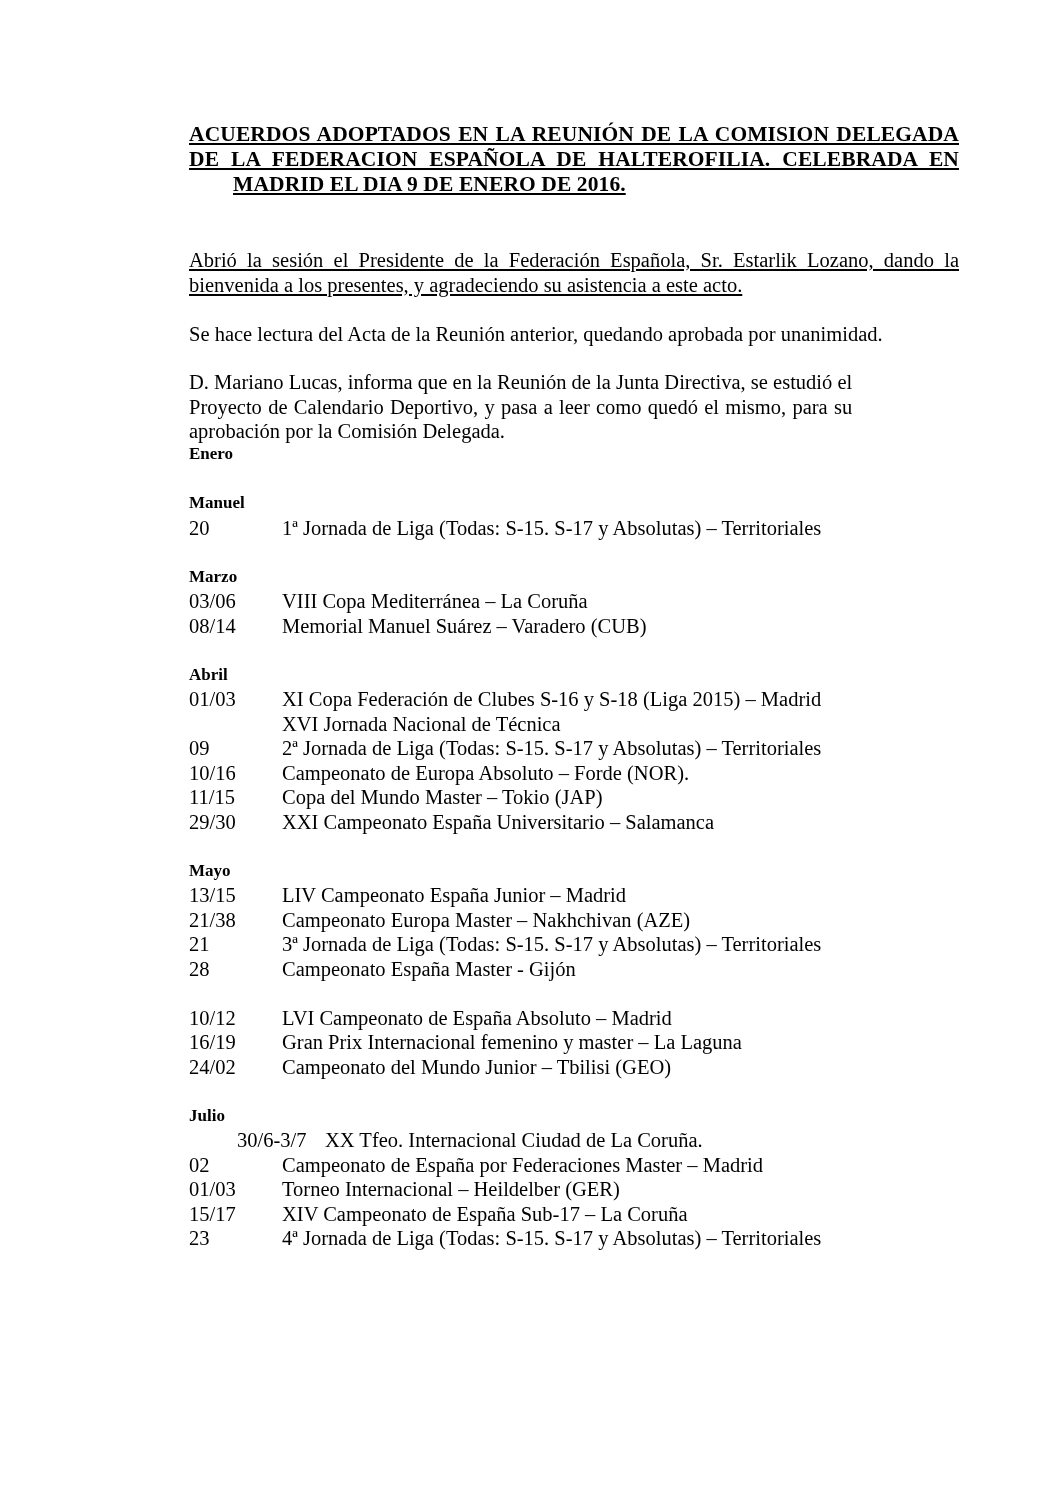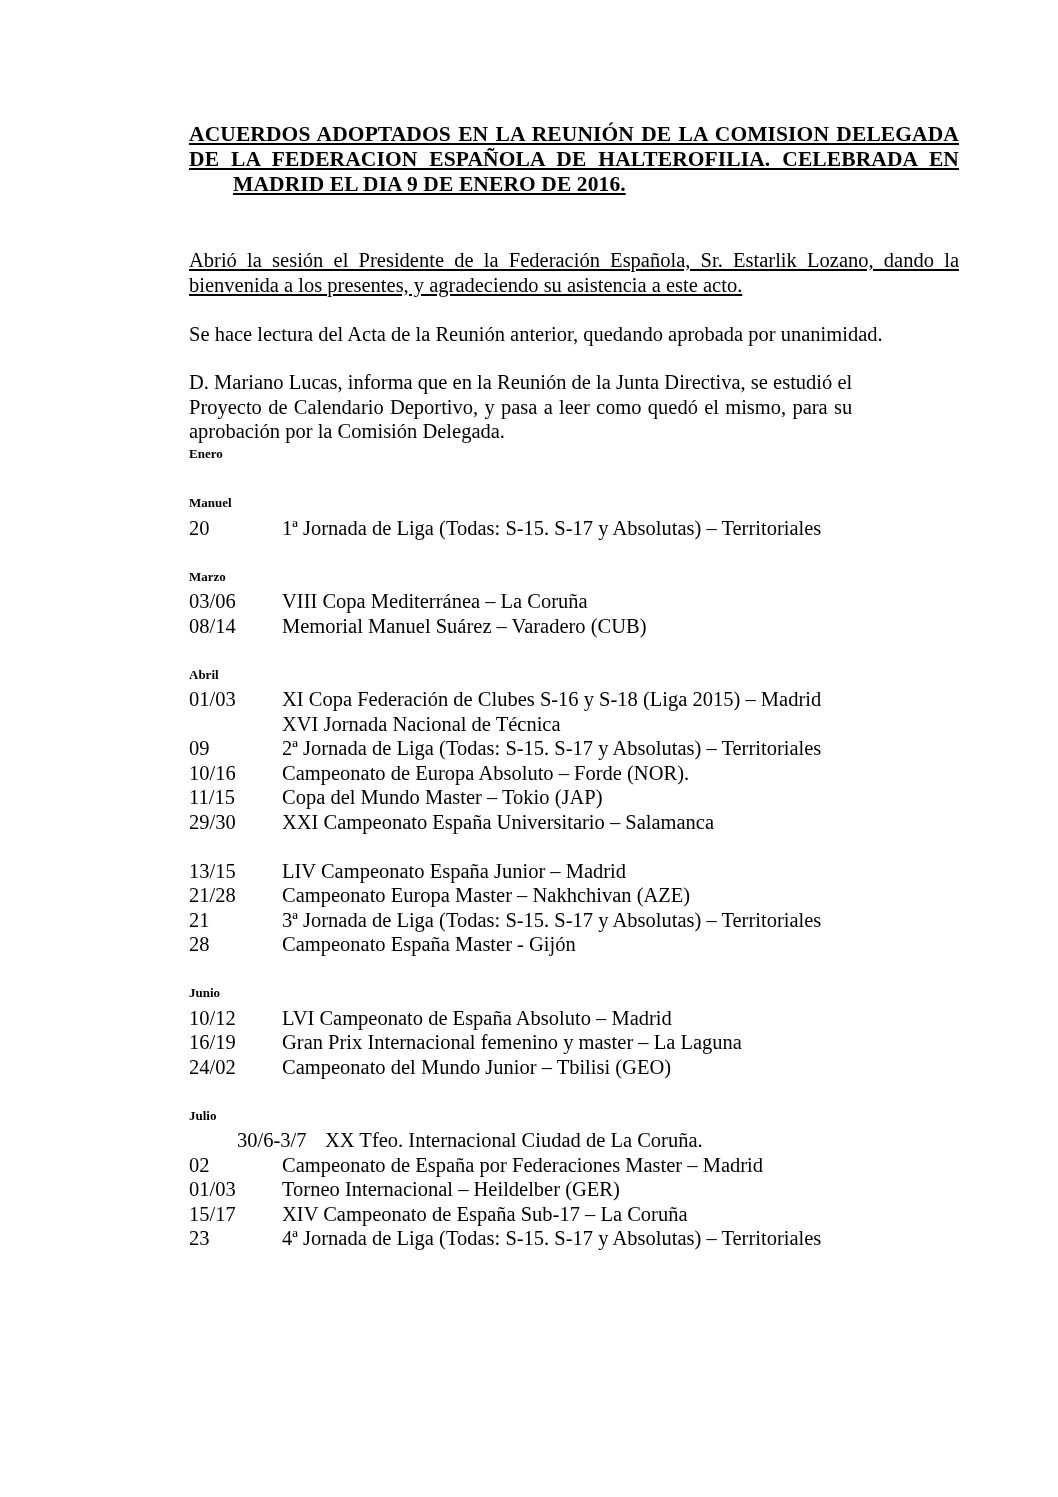--- a/index.html
+++ b/index.html
@@ -18,21 +18,21 @@
   .para {
     font-size: 20.5px; line-height: 24.5px; margin: 0; text-align: justify;
   }
   .p1 { position: absolute; top: 126px; text-decoration: underline; }
   .p2 { position: absolute; top: 200px; }
   .p3 { position: absolute; top: 248px; }
   .p3 .ln { display: block; text-align: justify; text-align-last: justify; }
   .p3 .ln.last { text-align-last: left; }
   .months { position: absolute; top: 320px; left: 0; width: 770px; }
   .month { margin-bottom: 24.5px; }
-  .month-name { font-weight: bold; font-size: 13px; line-height: 24.5px; display: block; }
+  .month-name { font-weight: bold; font-size: 17px; line-height: 24.5px; display: block; }
   .row { font-size: 20.5px; line-height: 24.5px; white-space: nowrap; display: block; }
   .row .date { display: inline-block; width: 93px; }
   .row .event { display: inline; }
   .row.cont .date { width: 93px; }
   .row.wide .date { width: 88px; margin-left: 48px; }
   .static { font-size: 20.5px; line-height: 24.5px; display: block; }
 </style>
 </head>
 <body>
 
@@ -72,28 +72,28 @@
       <span class="month-name">Abril</span>
       <span class="row"><span class="date">01/03</span><span class="event">XI Copa Federación de Clubes S-16 y S-18 (Liga 2015) – Madrid</span></span>
       <span class="row cont"><span class="date"></span><span class="event">XVI Jornada Nacional de Técnica</span></span>
       <span class="row"><span class="date">09</span><span class="event">2ª Jornada de Liga (Todas: S-15. S-17 y Absolutas) – Territoriales</span></span>
       <span class="row"><span class="date">10/16</span><span class="event">Campeonato de Europa Absoluto – Forde (NOR).</span></span>
       <span class="row"><span class="date">11/15</span><span class="event">Copa del Mundo Master – Tokio (JAP)</span></span>
       <span class="row"><span class="date">29/30</span><span class="event">XXI Campeonato España Universitario – Salamanca</span></span>
     </div>
 
     <div class="month">
+      <span class="month-name">Mayo</span>
       <span class="row"><span class="date">13/15</span><span class="event">LIV Campeonato España Junior – Madrid</span></span>
-      <span class="row"><span class="date">21/28</span><span class="event">Campeonato Europa Master – Nakhchivan (AZE)</span></span>
+      <span class="row"><span class="date">21/38</span><span class="event">Campeonato Europa Master – Nakhchivan (AZE)</span></span>
       <span class="row"><span class="date">21</span><span class="event">3ª Jornada de Liga (Todas: S-15. S-17 y Absolutas) – Territoriales</span></span>
       <span class="row"><span class="date">28</span><span class="event">Campeonato España Master - Gijón</span></span>
     </div>
 
     <div class="month">
-      <span class="month-name">Junio</span>
       <span class="row"><span class="date">10/12</span><span class="event">LVI Campeonato de España Absoluto – Madrid</span></span>
       <span class="row"><span class="date">16/19</span><span class="event">Gran Prix Internacional femenino y master – La Laguna</span></span>
       <span class="row"><span class="date">24/02</span><span class="event">Campeonato del Mundo Junior – Tbilisi (GEO)</span></span>
     </div>
 
     <div class="month">
       <span class="month-name">Julio</span>
       <span class="row wide"><span class="date">30/6-3/7</span><span class="event">XX Tfeo. Internacional Ciudad de La Coruña.</span></span>
       <span class="row"><span class="date">02</span><span class="event">Campeonato de España por Federaciones Master – Madrid</span></span>
       <span class="row"><span class="date">01/03</span><span class="event">Torneo Internacional – Heildelber (GER)</span></span>

